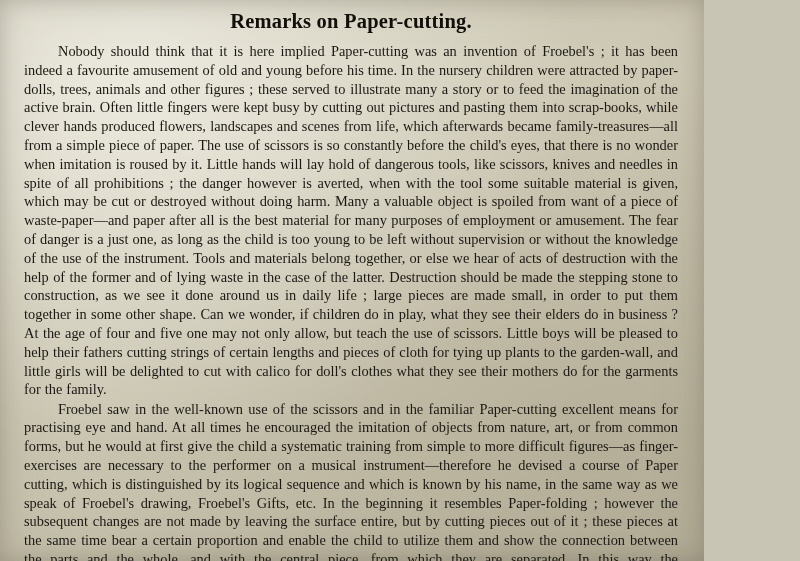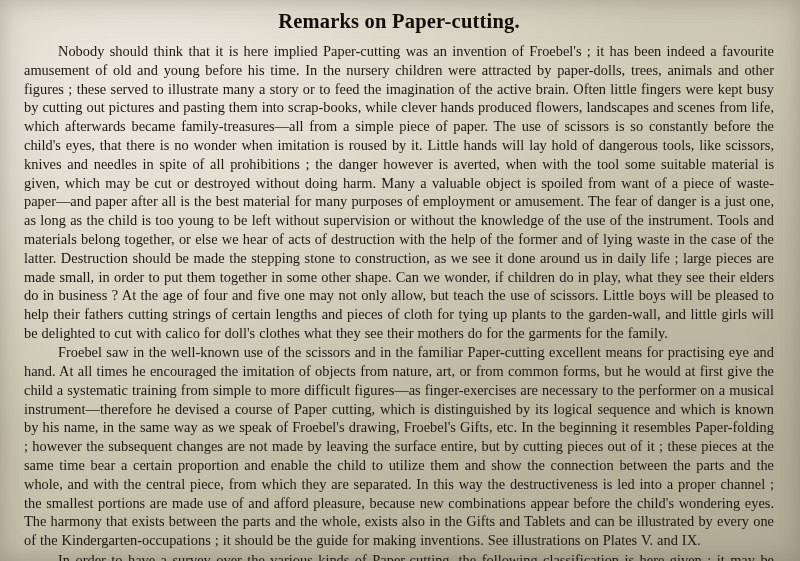--- a/index.html
+++ b/index.html
@@ -8,21 +8,21 @@
   }
   body {
     width: 800px;
     height: 561px;
     background: #c9c5b4;
     font-family: "Liberation Serif", serif;
     overflow: hidden;
   }
   .page {
     position: relative;
-    width: 800px;
+    width: 704px;
     height: 561px;
     box-sizing: border-box;
     background:
       radial-gradient(ellipse at 20% 15%, rgba(255,255,250,0.55) 0%, rgba(255,255,250,0) 55%),
       radial-gradient(ellipse at 85% 80%, rgba(120,110,85,0.18) 0%, rgba(120,110,85,0) 60%),
       linear-gradient(160deg, #d8d4c2 0%, #cfcab6 35%, #c6c1ac 70%, #bdb8a3 100%);
     padding: 8px 26px 10px 24px;
     color: #191712;
   }
   .page:before {

